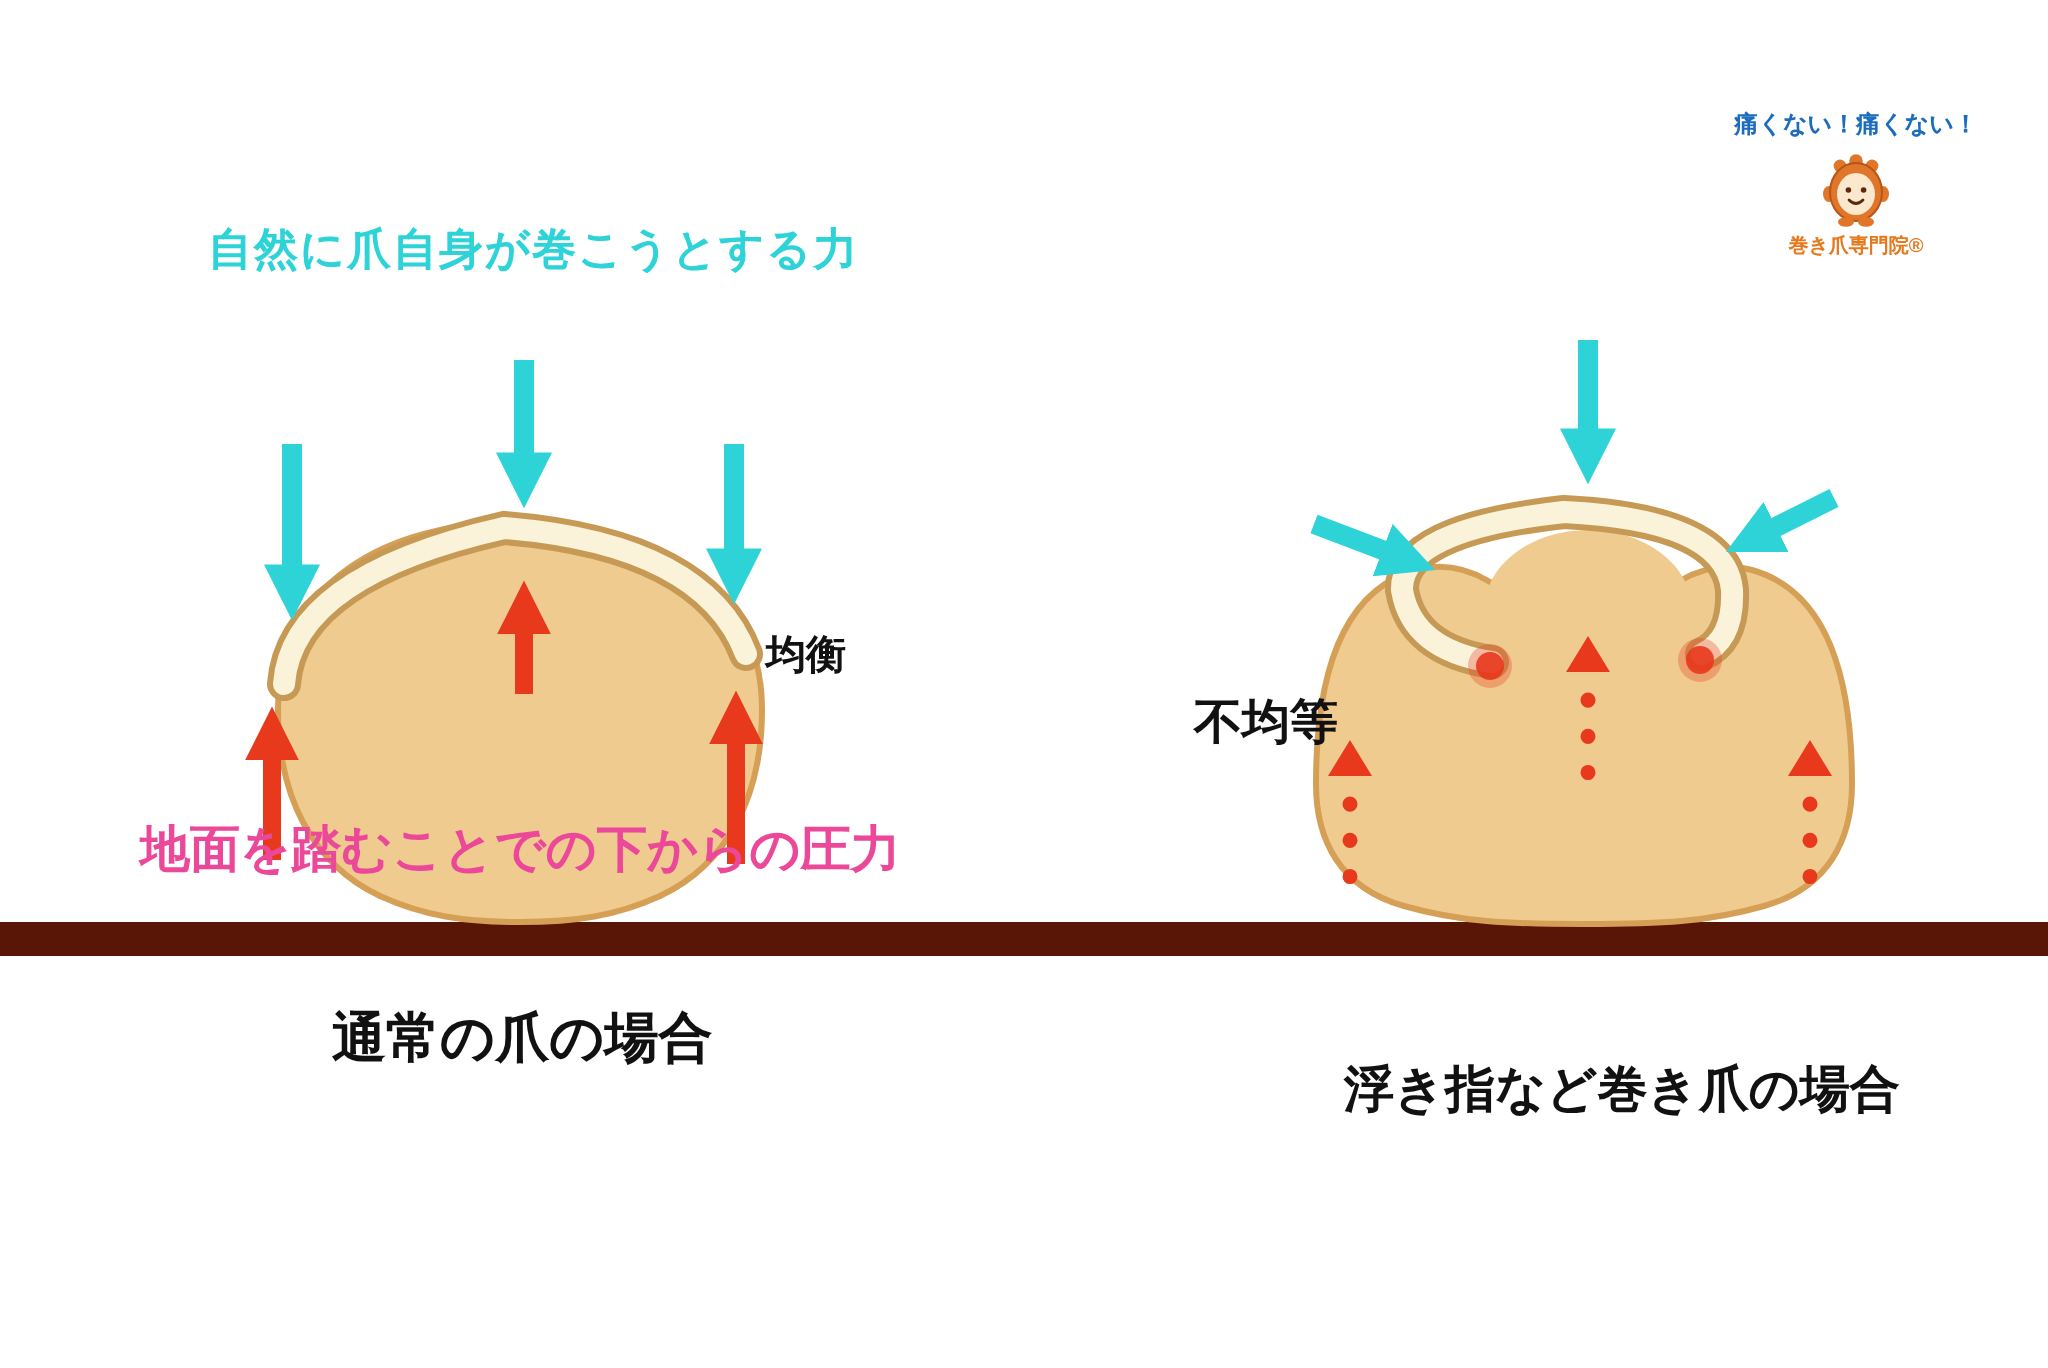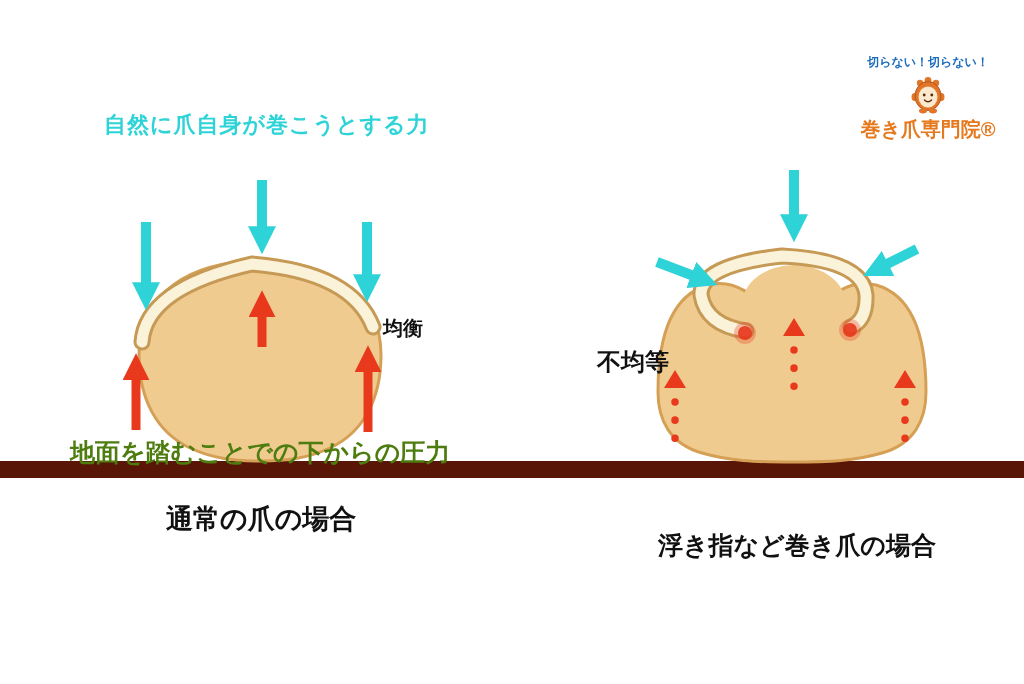--- a/index.html
+++ b/index.html
@@ -4,27 +4,27 @@
 <style>
   html,body{margin:0;padding:0;background:#ffffff;}
   .canvas{
     position:relative;width:1024px;height:684px;background:#ffffff;overflow:hidden;
     font-family:"Liberation Sans","DejaVu Sans",sans-serif;
   }
   .scene{position:absolute;left:0;top:0;width:1024px;height:684px;}
   .lbl{position:absolute;font-weight:bold;white-space:nowrap;line-height:1.2;z-index:5;}
   .force-label{left:104px;top:112px;font-size:22px;color:#2ed3d8;letter-spacing:1px;font-family:Liberation Serif, serif;}
   .balance-label{left:383px;top:316px;font-size:20px;color:#111111;}
-  .pressure-label{left:70px;top:437px;font-size:25px;color:#4d7c0f;}
+  .pressure-label{left:70px;top:410px;font-size:25px;color:#ec4899;}
   .caption-left{left:166px;top:503px;font-size:27px;color:#111111;}
   .unequal-label{left:597px;top:316px;font-size:24px;color:#111111;margin-top:32px;}
-  .caption-right{left:658px;top:530px;font-size:25px;color:#111111;}
+  .caption-right{left:672px;top:530px;font-size:25px;color:#111111;}
   .logo{position:absolute;left:860px;top:54px;width:136px;text-align:center;z-index:5;}
   .logo-tagline{font-size:12px;font-weight:bold;color:#1c6cbe;}
-  .logo-brand{font-size:20px;font-weight:bold;color:#e5791e;margin-top:2px;}
+  .logo-brand{font-size:10px;font-weight:bold;color:#e5791e;margin-top:2px;}
   .mascot{display:block;margin:3px auto 0;}
 </style>
 </head>
 <body>
 
 <div class="canvas">
 
   <svg class="scene" viewBox="0 0 1024 684" aria-hidden="true">
     <defs>
       <marker id="mCyan" viewBox="0 0 10 10" refX="6" refY="5" markerWidth="2.8" markerHeight="2.8" orient="auto">
@@ -97,21 +97,21 @@
   </svg>
 
   <div class="lbl force-label">自然に爪自身が巻こうとする力</div>
   <div class="lbl balance-label">均衡</div>
   <div class="lbl pressure-label">地面を踏むことでの下からの圧力</div>
   <div class="lbl caption-left">通常の爪の場合</div>
   <div class="lbl unequal-label">不均等</div>
   <div class="lbl caption-right">浮き指など巻き爪の場合</div>
 
   <div class="logo">
-    <div class="logo-tagline">切らない！切らない！</div>
+    <div class="logo-tagline">痛くない！痛くない！</div>
     <svg class="mascot" width="40" height="40" viewBox="0 0 40 40" aria-hidden="true">
       <circle cx="12" cy="9" r="3.2" fill="#e0762a"></circle>
       <circle cx="20" cy="6.5" r="3.4" fill="#e0762a"></circle>
       <circle cx="28" cy="9" r="3.2" fill="#e0762a"></circle>
       <ellipse cx="6.5" cy="23" rx="3" ry="4" fill="#e0762a"></ellipse>
       <ellipse cx="33.5" cy="23" rx="3" ry="4" fill="#e0762a"></ellipse>
       <ellipse cx="20" cy="22" rx="13" ry="14.5" fill="#e0762a" stroke="#b85515" stroke-width="1"></ellipse>
       <ellipse cx="15" cy="37" rx="4" ry="2.4" fill="#e0762a"></ellipse>
       <ellipse cx="25" cy="37" rx="4" ry="2.4" fill="#e0762a"></ellipse>
       <ellipse cx="20" cy="23" rx="9.5" ry="10.5" fill="#fce8cd"></ellipse>

